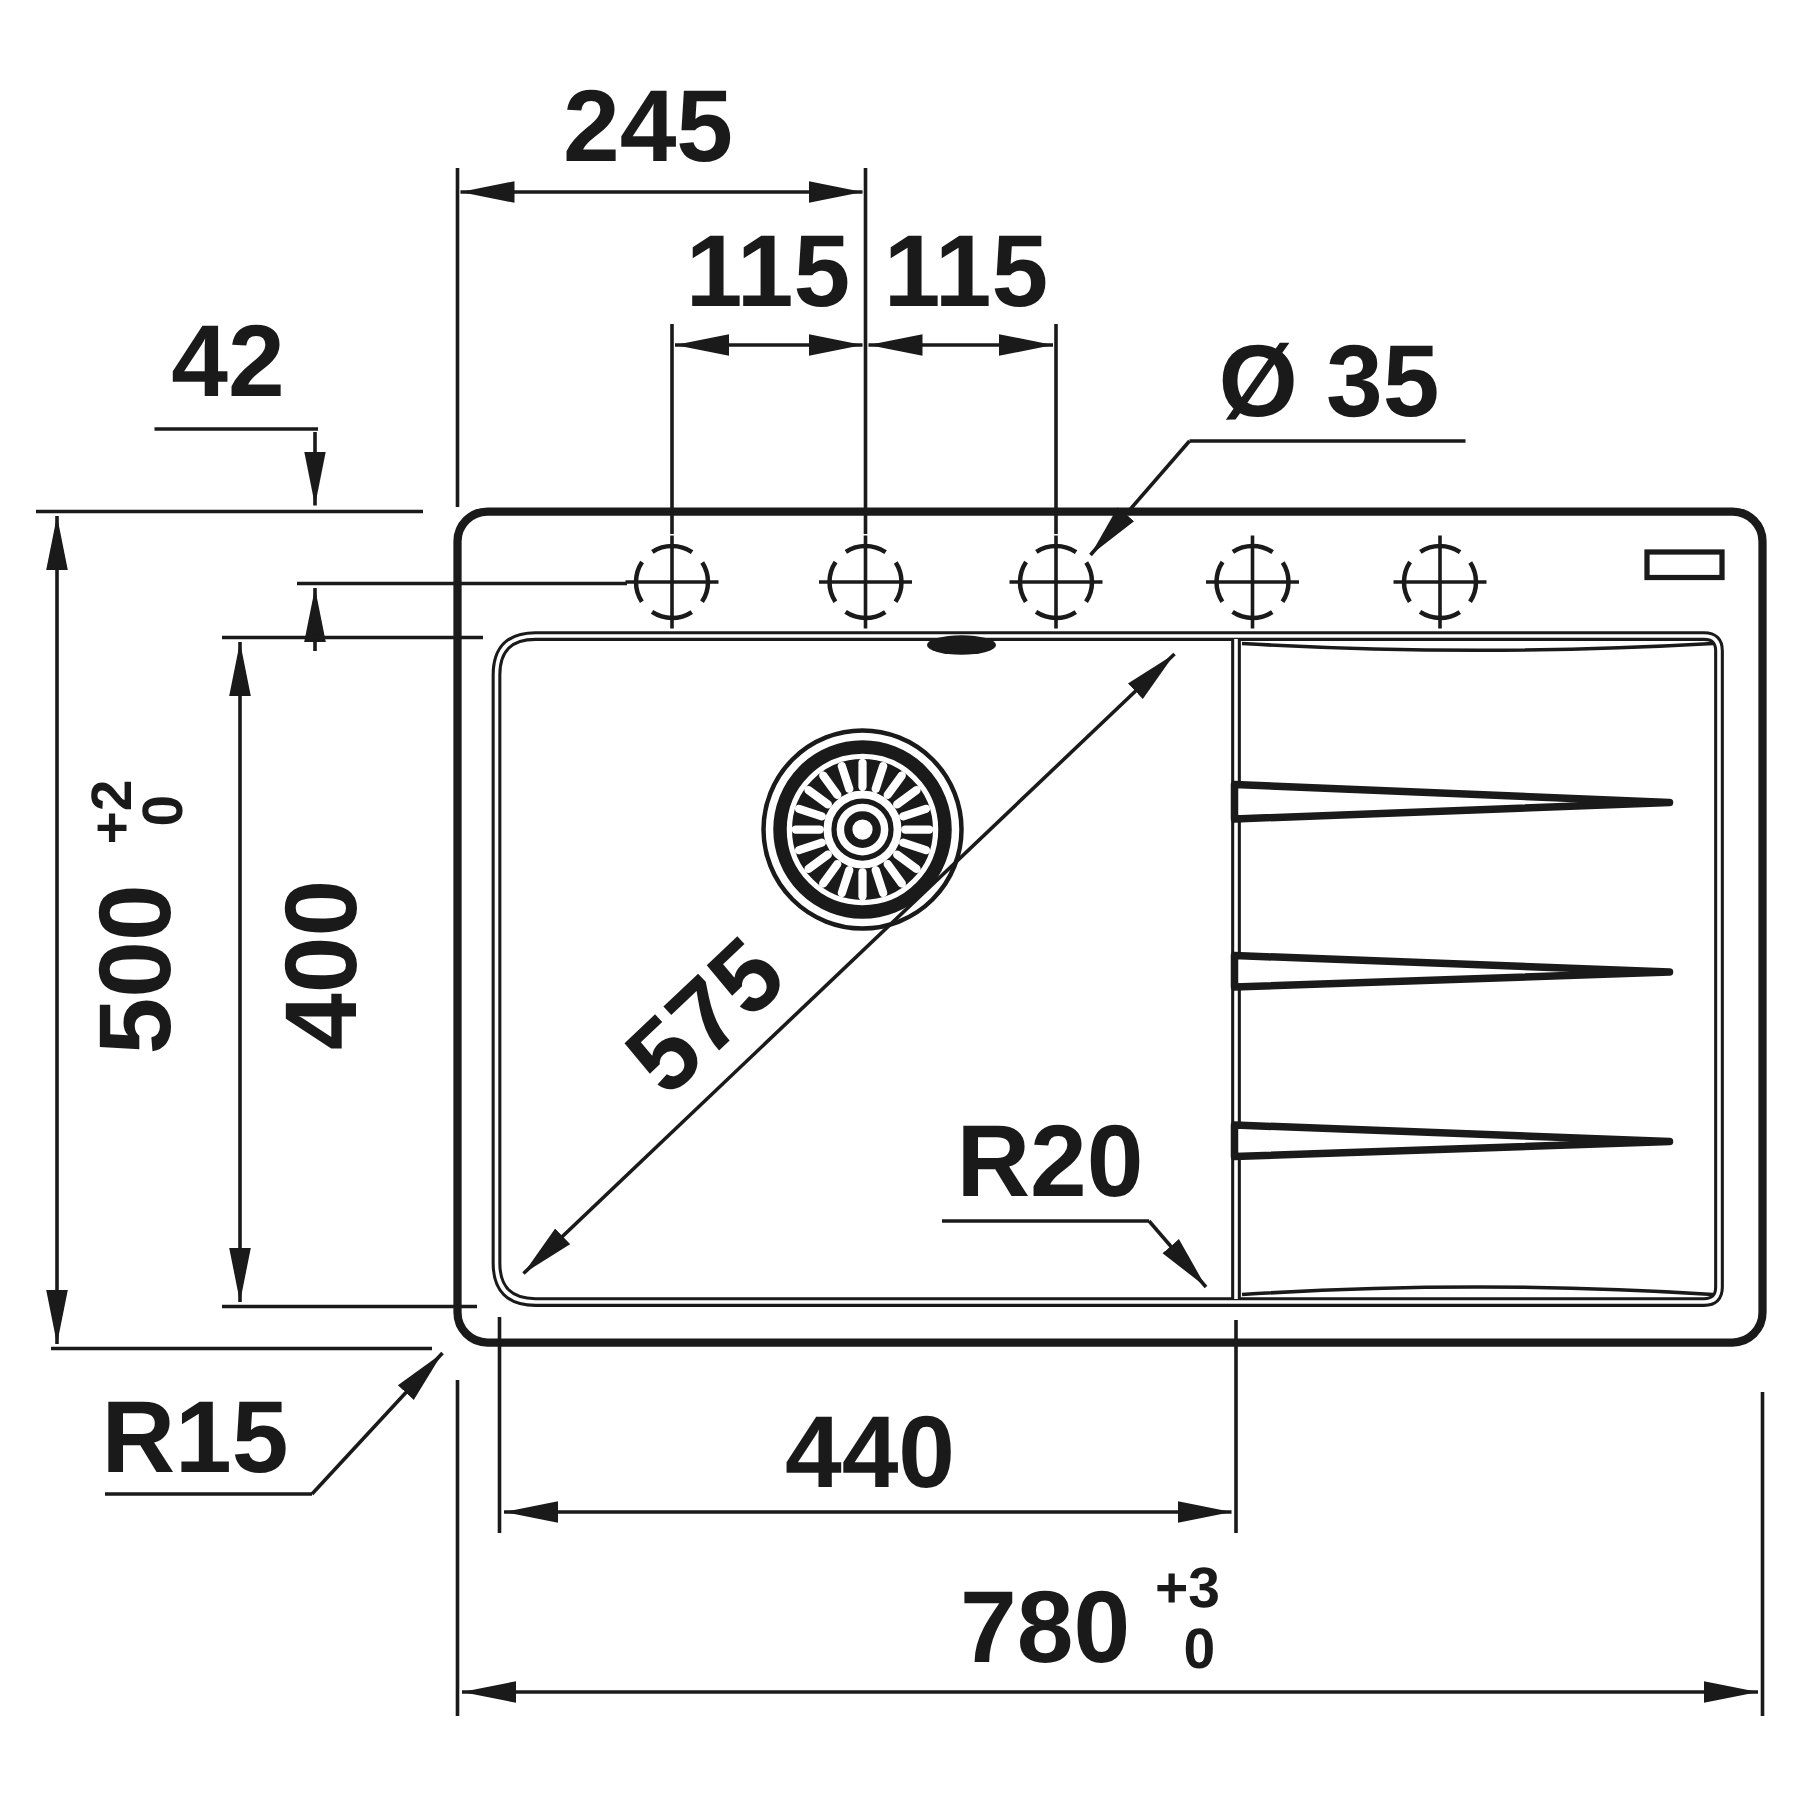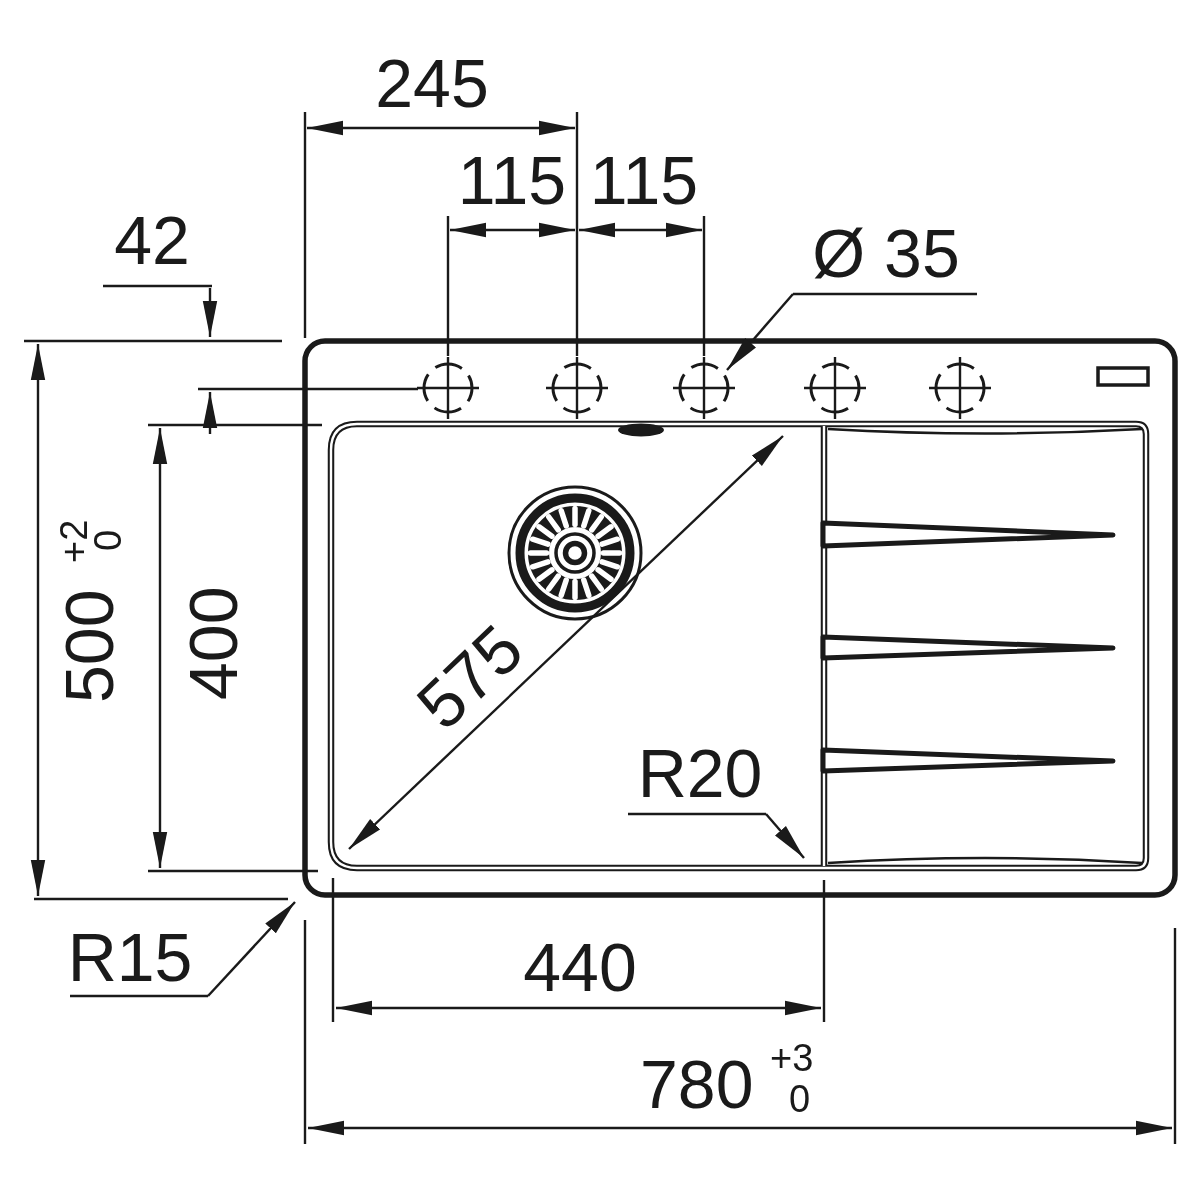--- a/index.html
+++ b/index.html
@@ -1,16 +1,16 @@
 <!DOCTYPE html>
 <html><head>
 <meta charset="utf-8">
 <style>
   html,body{margin:0;padding:0;background:#ffffff;}
-  .stage{position:relative;width:1200px;height:1200px;background:#ffffff;overflow:hidden;}
+  .stage{position:relative;width:1200px;height:1200px;background:#ffffff;overflow:hidden;font-weight:bold;}
   svg{position:absolute;left:0;top:0;}
   text{font-family:"Liberation Sans", sans-serif;fill:#1a1a1a;}
   .dimtxt{font-size:68px;}
   .toltxt{font-size:38px;}
   .ln{stroke:#1a1a1a;stroke-width:2.4;fill:none;}
   .thick{stroke:#1a1a1a;stroke-width:5.5;fill:none;}
   .dbl-b{stroke:#1a1a1a;stroke-width:6.5;fill:none;}
   .dbl-w{stroke:#ffffff;stroke-width:2.4;fill:none;}
   .groove{stroke:#1a1a1a;stroke-width:5;fill:#ffffff;stroke-linejoin:round;}
   .spoke{stroke:#ffffff;stroke-width:5.5;stroke-linecap:round;}

